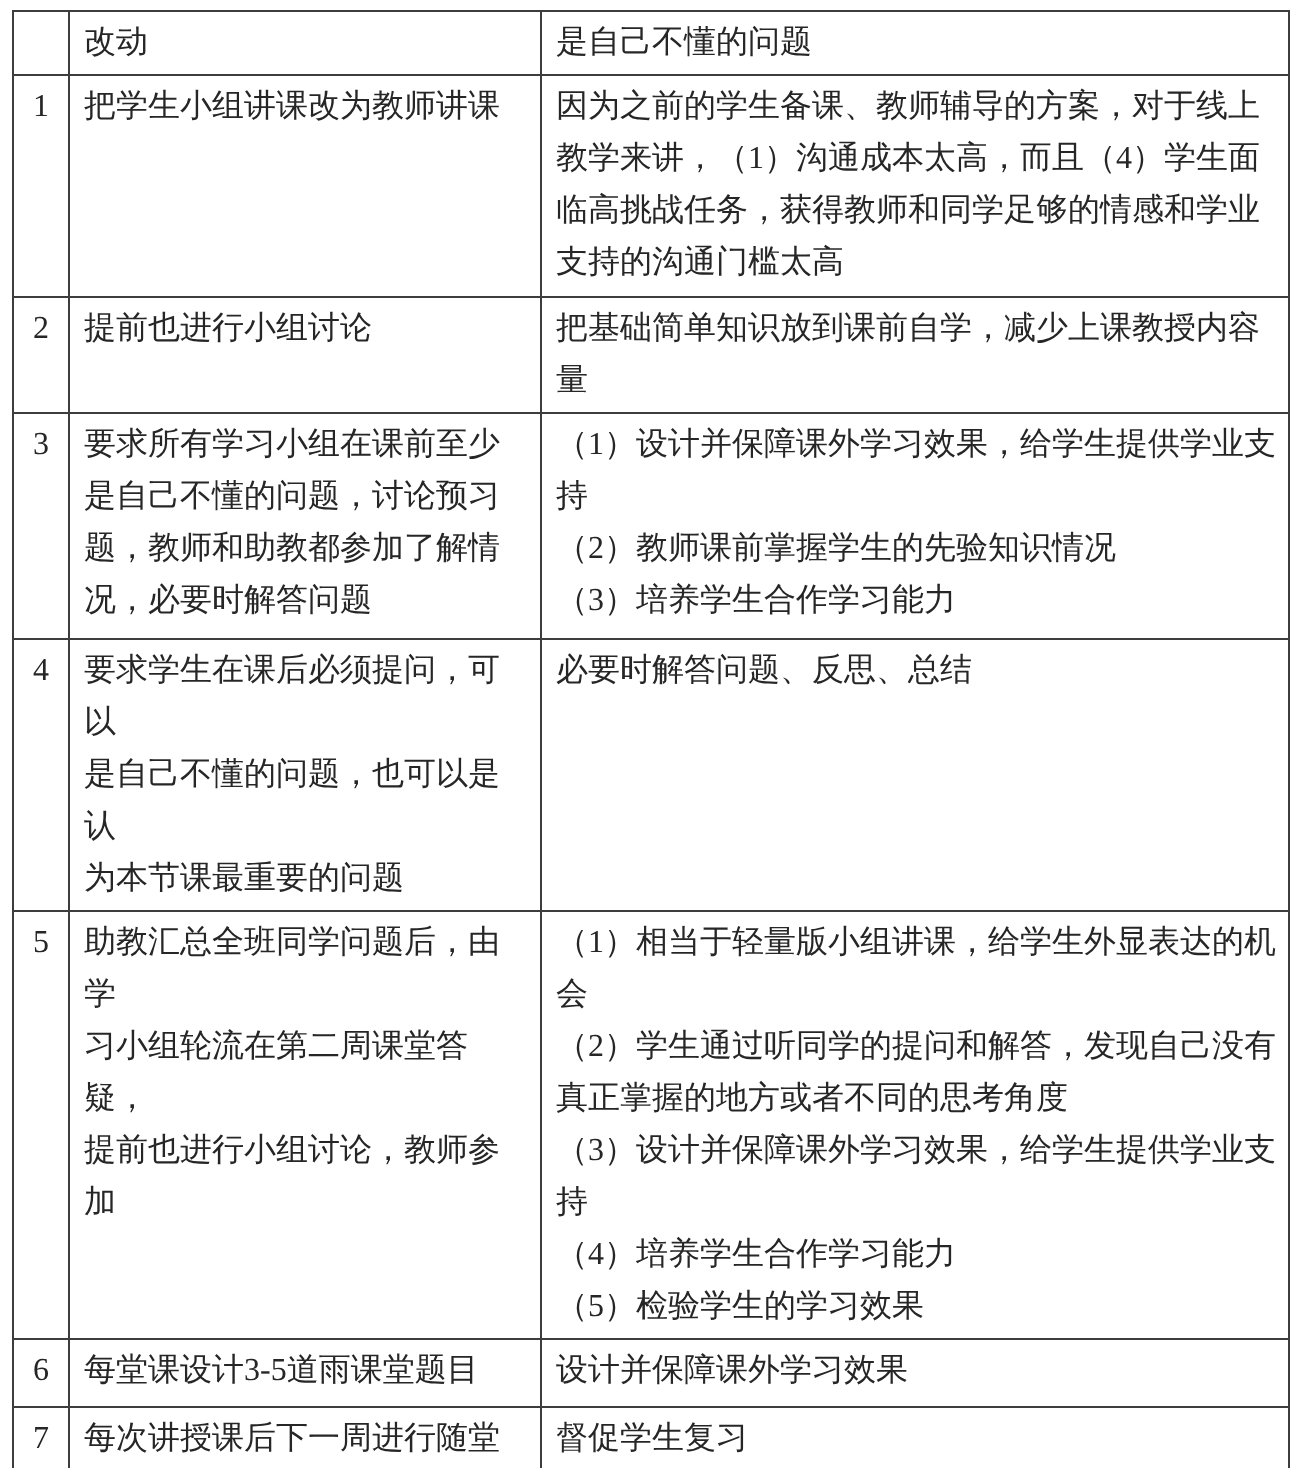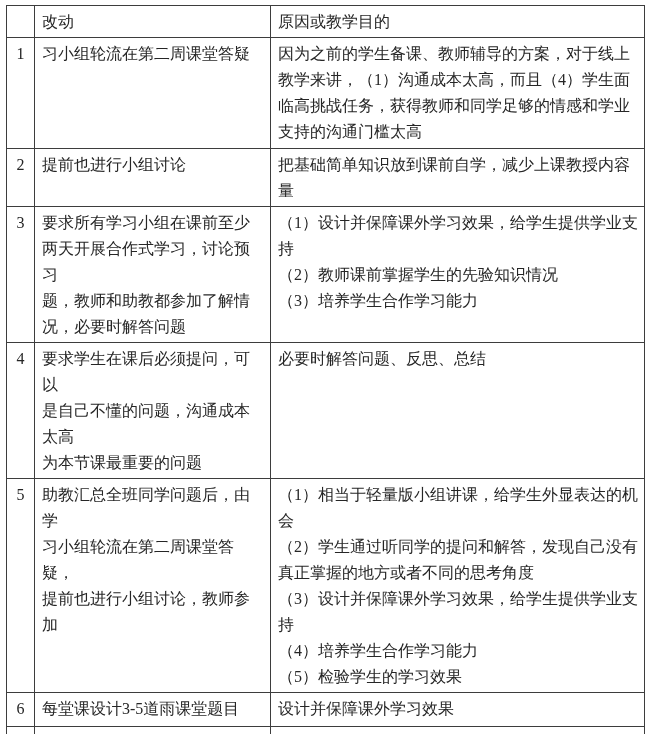--- a/index.html
+++ b/index.html
@@ -49,51 +49,51 @@
 <table class="doc-table">
   <colgroup>
     <col style="width:28px">
     <col style="width:236px">
     <col style="width:374px">
   </colgroup>
   <tbody>
     <tr class="hdr">
       <td class="num"></td>
       <td>改动</td>
-      <td>原因或教学目的</td>
+      <td>是自己不懂的问题</td>
     </tr>
     <tr class="r1">
       <td class="num">1</td>
-      <td>习小组轮流在第二周课堂答疑</td>
+      <td>把学生小组讲课改为教师讲课</td>
       <td>因为之前的学生备课、教师辅导的方案，对于线上
 教学来讲，（1）沟通成本太高，而且（4）学生面
 临高挑战任务，获得教师和同学足够的情感和学业
 支持的沟通门槛太高</td>
     </tr>
     <tr class="r2">
       <td class="num">2</td>
       <td>提前也进行小组讨论</td>
       <td>把基础简单知识放到课前自学，减少上课教授内容
 量</td>
     </tr>
     <tr class="r3">
       <td class="num">3</td>
       <td>要求所有学习小组在课前至少
-两天开展合作式学习，讨论预习
+是自己不懂的问题，讨论预习
 题，教师和助教都参加了解情
 况，必要时解答问题</td>
       <td>（1）设计并保障课外学习效果，给学生提供学业支
 持
 （2）教师课前掌握学生的先验知识情况
 （3）培养学生合作学习能力</td>
     </tr>
     <tr class="r4">
       <td class="num">4</td>
       <td>要求学生在课后必须提问，可以
-是自己不懂的问题，沟通成本太高
+是自己不懂的问题，也可以是认
 为本节课最重要的问题</td>
       <td>必要时解答问题、反思、总结</td>
     </tr>
     <tr class="r5">
       <td class="num">5</td>
       <td>助教汇总全班同学问题后，由学
 习小组轮流在第二周课堂答疑，
 提前也进行小组讨论，教师参加</td>
       <td>（1）相当于轻量版小组讲课，给学生外显表达的机
 会

